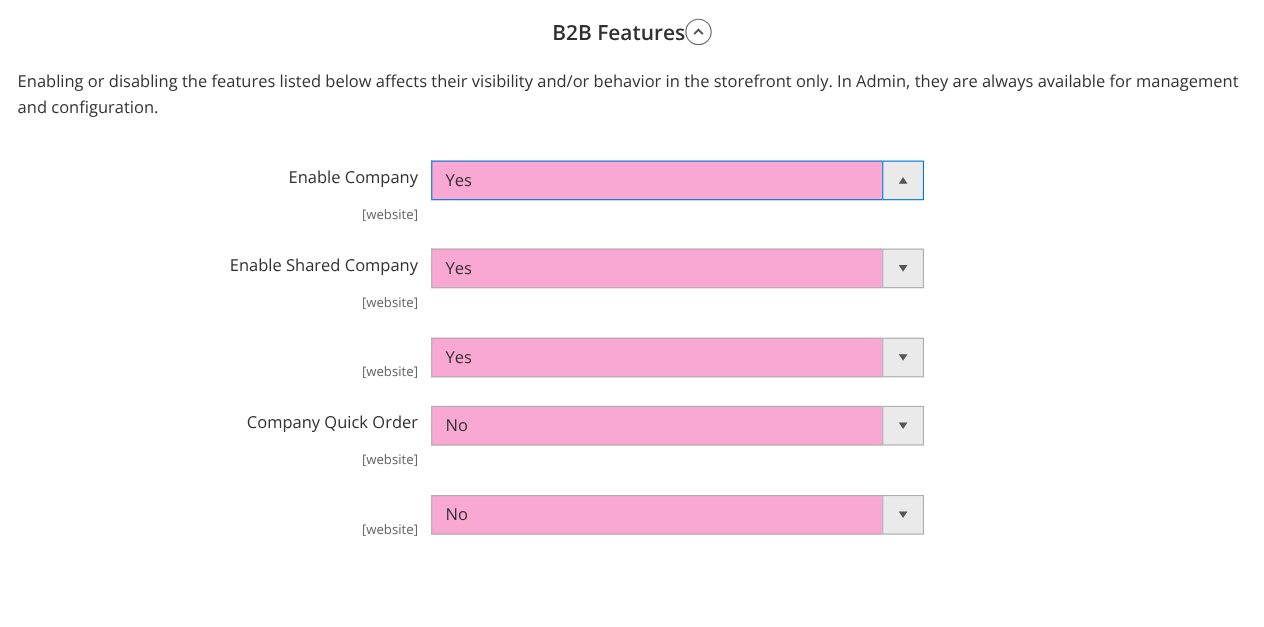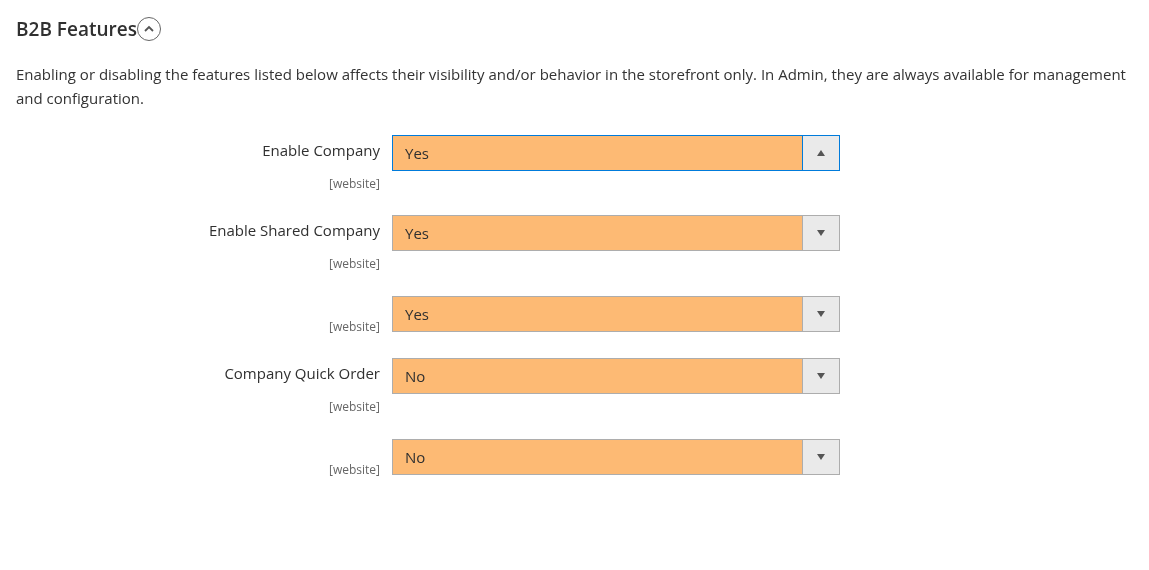--- a/index.html
+++ b/index.html
@@ -9,21 +9,21 @@
     }
     body {
       font-family: 'Open Sans', 'Helvetica Neue', Helvetica, Arial, sans-serif;
       color: #333;
       background: #fff;
       width: 1149px;
       padding: 16px;
     }
     .section-header {
       display: flex;
-      justify-content: flex-start;
+      justify-content: center;
       align-items: center;
       margin-bottom: 20px;
     }
     .section-title {
       font-size: 19px;
       font-weight: 600;
       color: #303030;
     }
     .collapse-btn {
       width: 24px;
@@ -37,21 +37,21 @@
       background: #fff;
     }
     .collapse-btn svg {
       width: 10px;
       height: 10px;
     }
     .description {
       font-size: 15px;
       color: #333;
       line-height: 1.6;
-      margin-bottom: 25px;
+      margin-bottom: 36px;
     }
     .field-row {
       display: flex;
       align-items: flex-start;
       margin-bottom: 24px;
     }
     .field-label-col {
       width: 376px;
       text-align: right;
       padding-right: 12px;
@@ -77,21 +77,21 @@
       height: 36px;
     }
     .select-value {
       flex: 1;
       border: 1px solid #adadad;
       border-right: none;
       padding: 0 12px;
       font-size: 15px;
       display: flex;
       align-items: center;
-      background: #fdba74;
+      background: #f9a8d4;
       color: #303030;
     }
     .select-btn {
       width: 38px;
       border: 1px solid #adadad;
       background: #eaeaea;
       display: flex;
       align-items: center;
       justify-content: center;
       cursor: pointer;

